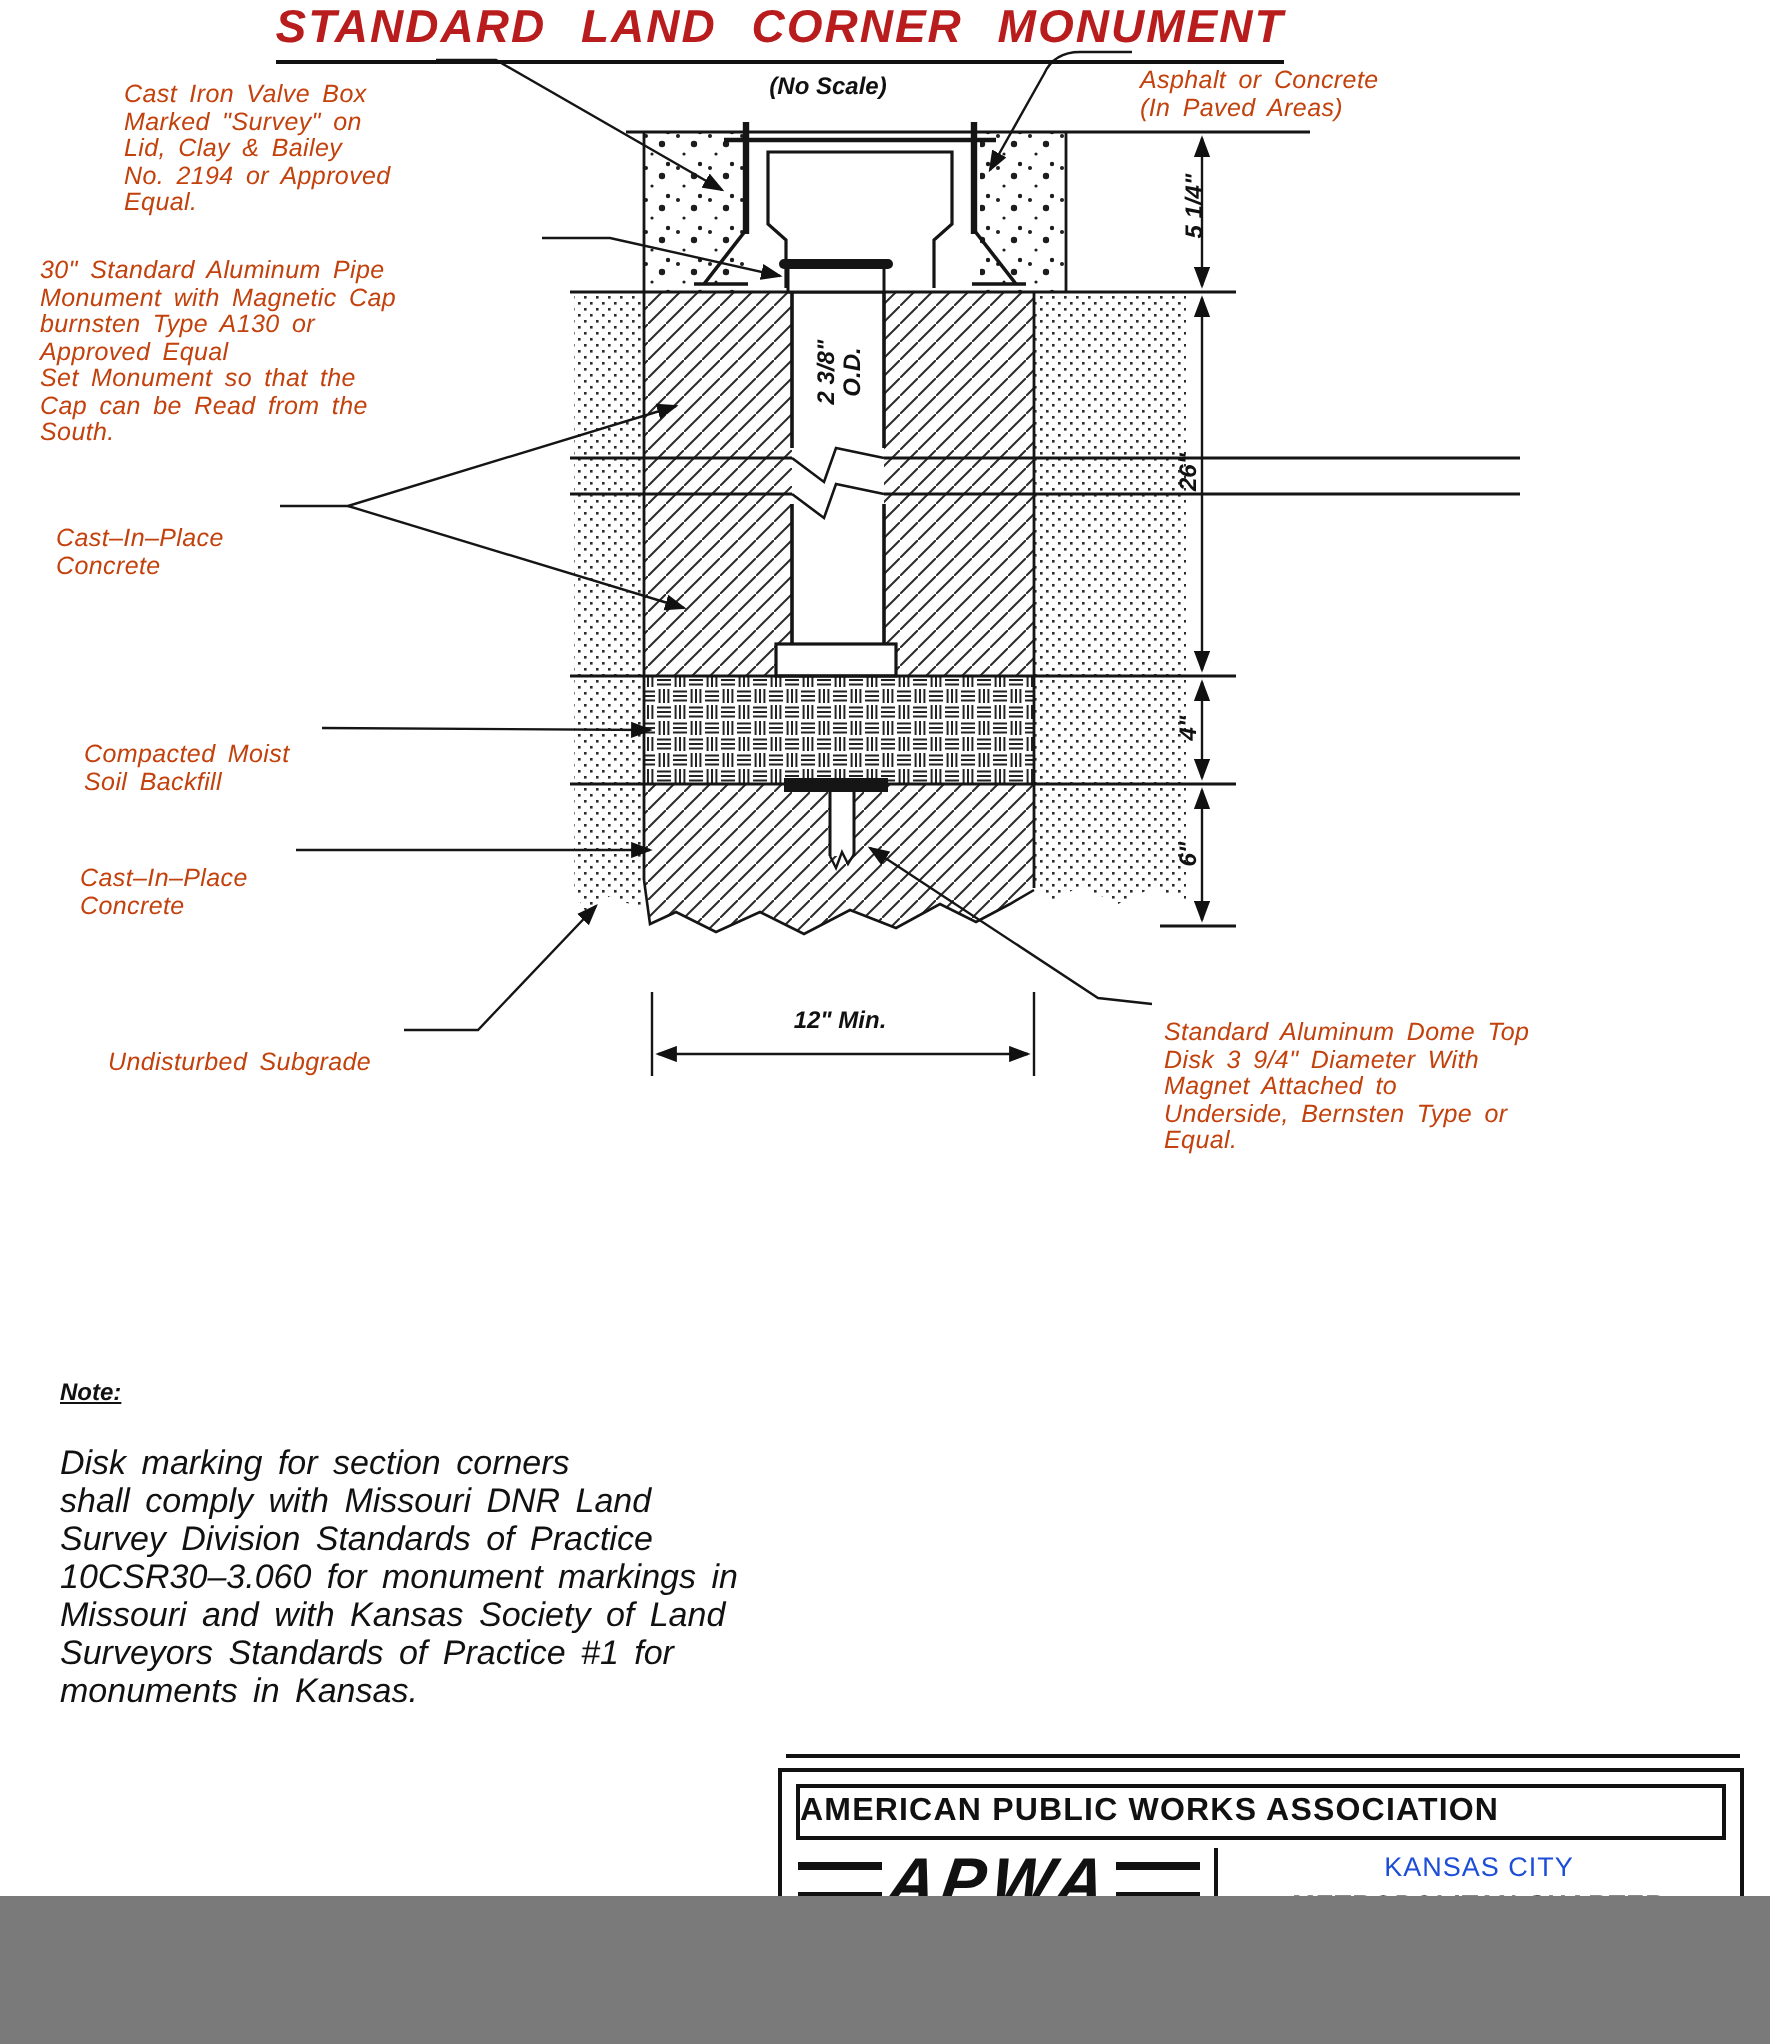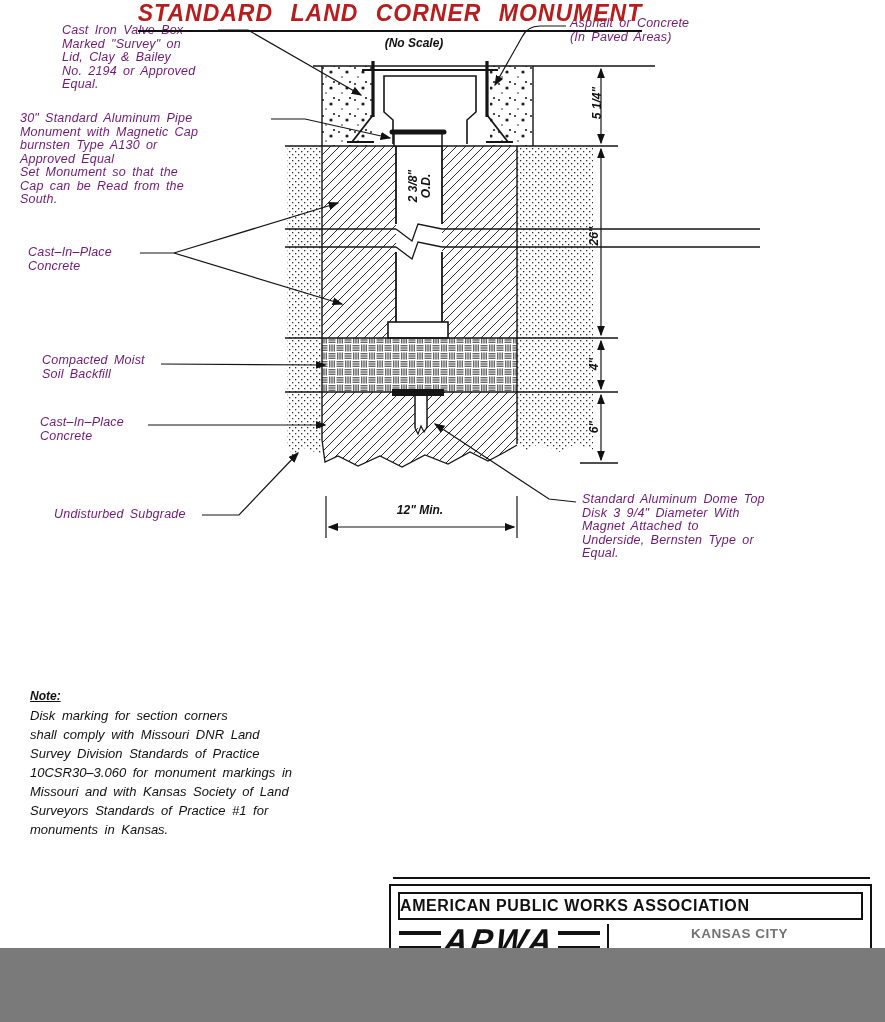--- a/index.html
+++ b/index.html
@@ -1,41 +1,41 @@
 <!DOCTYPE html>
 <html><head>
 <meta charset="utf-8">
 <style>
   html,body{margin:0;padding:0;background:#fff;}
   .page{position:relative;width:885px;height:1022px;background:#fff;overflow:hidden;
         font-family:"Liberation Sans",sans-serif;color:#151515;}
   svg.draw{position:absolute;left:0;top:0;}
   .lbl{position:absolute;font-style:italic;font-weight:500;font-size:12.5px;line-height:13.5px;
-       letter-spacing:.2px;word-spacing:2.5px;white-space:pre-line;color:#701a75;}
+       letter-spacing:.2px;word-spacing:2.5px;white-space:pre-line;color:#c2410c;margin-top:17px;}
   .dim{position:absolute;font-style:italic;font-weight:700;font-size:12px;color:#111;
        text-align:center;transform:rotate(-90deg);white-space:nowrap;}
   .dim-h{position:absolute;font-style:italic;font-weight:700;font-size:12px;color:#111;text-align:center;}
   .od{position:absolute;font-style:italic;font-weight:600;font-size:12px;line-height:13px;text-align:center;
       transform:rotate(-90deg);white-space:pre-line;color:#111;}
   .title-wrap{position:absolute;left:0;top:610;width:780px;text-align:center;}
   .title-main{display:inline-block;font-style:italic;font-weight:600;font-size:23px;letter-spacing:1px;
       word-spacing:10px;border-bottom:2.5px solid #111;padding-bottom:3px;color:#b91c1c;}
   .subtitle{font-style:italic;font-weight:700;font-size:12px;margin-top:4px;color:#111;padding-left:48px;}
   .noteblock{position:absolute;left:30px;top:689px;color:#111;}
   .note-head{font-style:italic;font-weight:700;font-size:12px;text-decoration:underline;}
-  .note-body{font-style:italic;font-weight:500;font-size:13px;line-height:19px;white-space:pre-line;
-      word-spacing:3px;margin-top:3px;}
+  .note-body{font-style:italic;font-weight:500;font-size:17px;line-height:19px;white-space:pre-line;
+      word-spacing:3px;margin-top:19px;}
   .tb-topline{position:absolute;left:393px;top:877px;width:477px;height:2px;background:#111;}
   .tblock{position:absolute;left:389px;top:884px;width:479px;height:130px;border:2px solid #111;}
   .tb-header{margin:6px 7px 0 7px;border:2px solid #111;height:24px;line-height:24px;text-align:left;
       font-weight:600;font-size:16px;letter-spacing:.6px;color:#111;}
   .tb-body{display:flex;margin-top:4px;height:96px;}
   .tb-left{flex:0 0 216px;display:flex;justify-content:center;}
   .tb-right{flex:1;border-left:2px solid #111;text-align:center;padding-top:2px;}
-  .tb-city{font-weight:700;font-size:13.5px;letter-spacing:.5px;color:#737373;}
+  .tb-city{font-weight:400;font-size:13.5px;letter-spacing:.5px;color:#1d4ed8;}
   .tb-chapter{font-weight:700;font-size:13.5px;letter-spacing:.5px;margin-top:4px;color:#111;}
   .apwa{display:flex;align-items:flex-start;margin-top:2px;}
   .apwa-bar{width:42px;height:11px;border-top:4px solid #111;border-bottom:3px solid #111;margin-top:5px;}
   .apwa-text{font-size:33px;font-weight:800;font-style:italic;letter-spacing:3px;line-height:30px;
       margin:0 3px;transform:skewX(-8deg);color:#111;}
   .grayband{position:absolute;left:0;top:948px;width:885px;height:74px;background:#7a7a7a;z-index:5;}
 </style>
 </head>
 <body>
 

